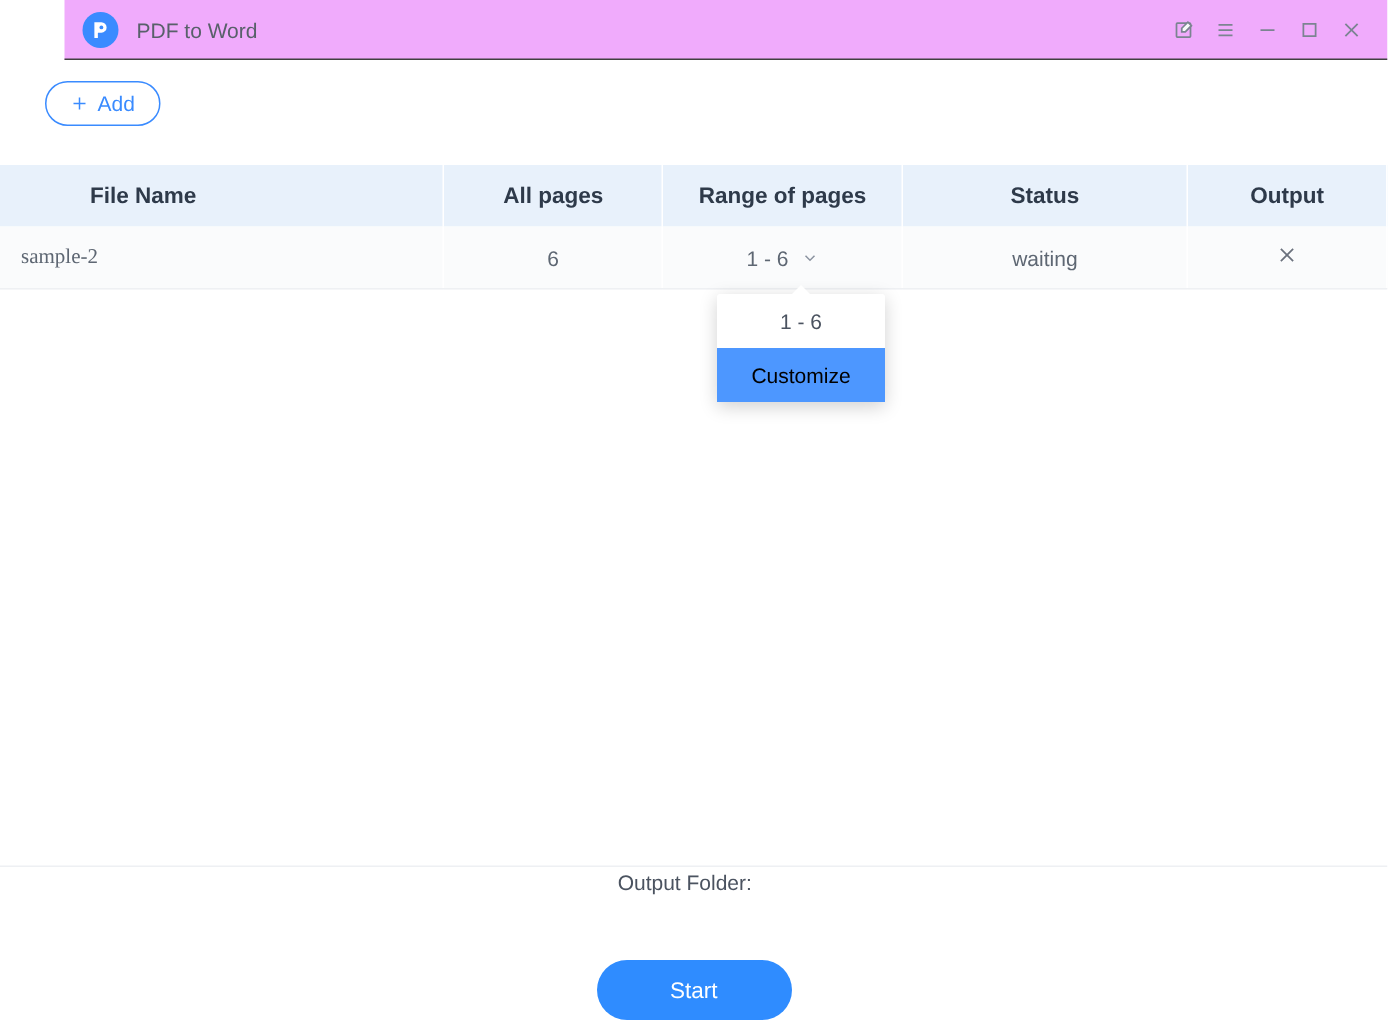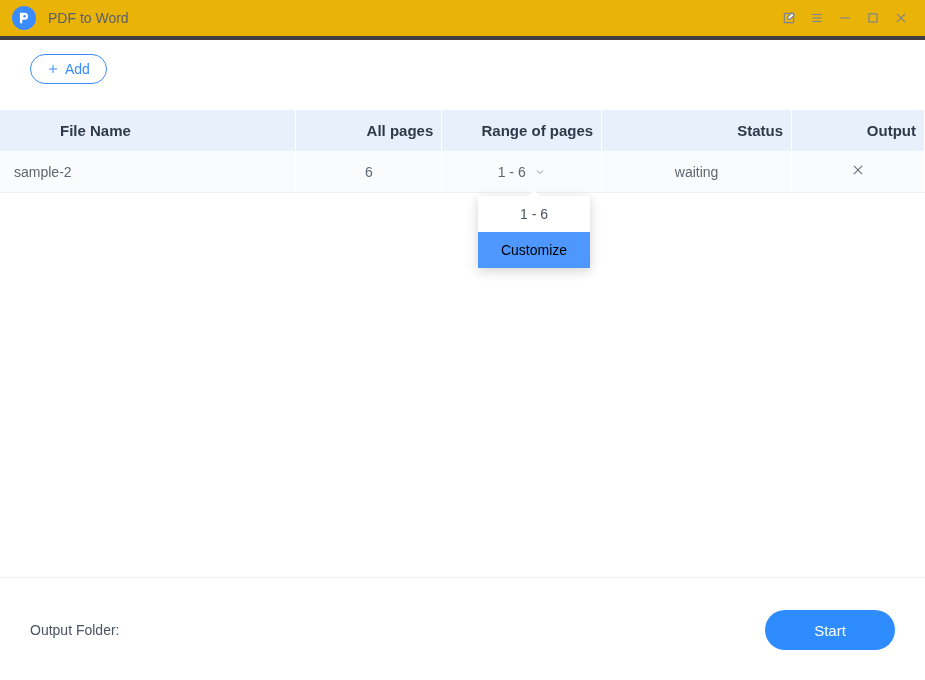--- a/index.html
+++ b/index.html
@@ -9,25 +9,26 @@
       font-family: -apple-system, BlinkMacSystemFont, "Segoe UI", Arial, sans-serif;
       background: #fff;
       color: #333;
       position: relative;
       overflow: hidden;
     }
     
     
     .titlebar {
       height: 40px;
-      background: #eab308;
+      background: #f0abfc;
       display: flex;
       align-items: center;
       padding: 0 12px;
-      border-bottom: 4px solid #404040;
+      border-bottom: 1px solid #404040;
+      margin-left: 43px;
     }
     .app-logo {
       width: 24px;
       height: 24px;
       border-radius: 50%;
       background: #3a8bff;
       display: flex;
       align-items: center;
       justify-content: center;
       margin-right: 12px;
@@ -72,34 +73,34 @@
     .table {
       width: 100%;
       border-collapse: collapse;
     }
     .table th {
       background: #e8f1fb;
       color: #2e3a4a;
       font-weight: 600;
       font-size: 15px;
       padding: 12px 8px;
-      text-align: right;
+      text-align: center;
       border-right: 1px solid #fff;
     }
     .table th:first-child { text-align: left; padding-left: 60px; }
     .table td {
       background: #fafbfc;
       color: #5e6773;
       font-size: 14px;
       padding: 12px 8px;
       text-align: center;
       border-right: 1px solid #fff;
       border-bottom: 1px solid #eef0f3;
     }
-    .table td:first-child { text-align: left; padding-left: 14px; }
+    .table td:first-child { text-align: left; padding-left: 14px; font-family: Liberation Serif, serif; }
     .col-filename { width: 296px; }
     .col-pages    { width: 146px; }
     .col-range    { width: 160px; }
     .col-status   { width: 190px; }
     .col-operate  { width: 133px; }
     
     .range-cell {
       display: inline-flex;
       align-items: center;
       gap: 8px;
@@ -156,20 +157,21 @@
       height: 1px;
       background: #eef0f3;
     }
     .footer {
       position: absolute;
       left: 0; right: 0; bottom: 0;
       height: 100px;
       display: flex;
       align-items: center;
       padding: 0 30px;
+      flex-direction: column;
     }
     .folder-label {
       font-size: 14px;
       color: #4b5360;
       margin-right: 12px;
     }
     .folder-select {
       width: 210px;
       height: 28px;
       border: 1px solid #3a8bff;

